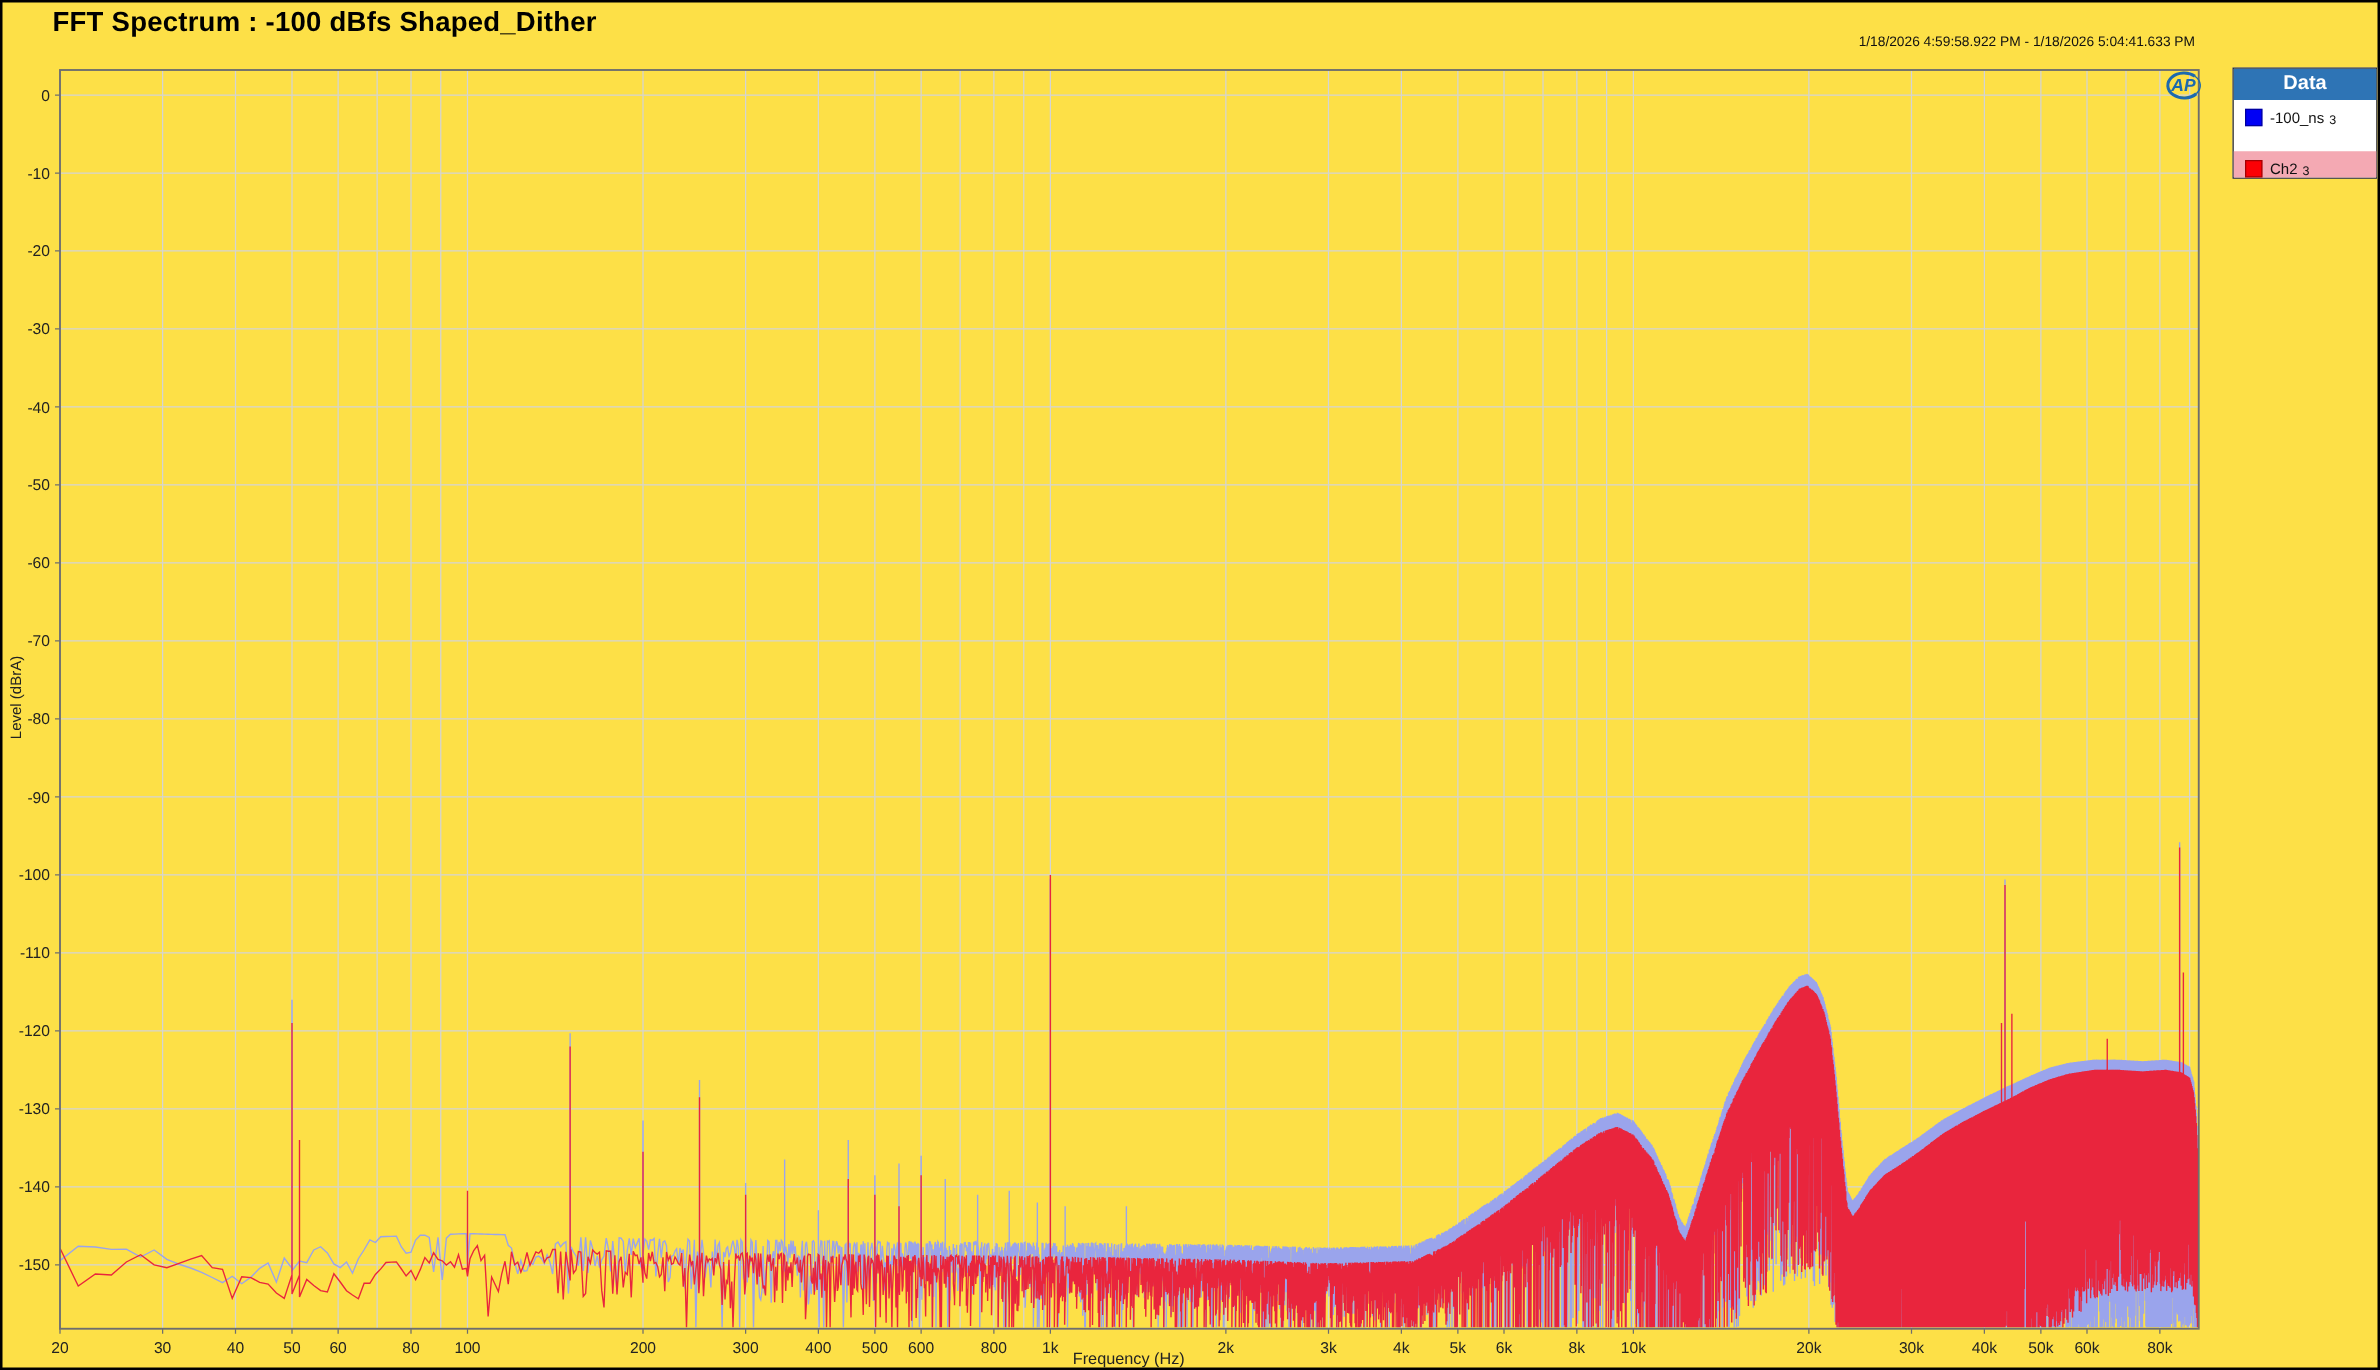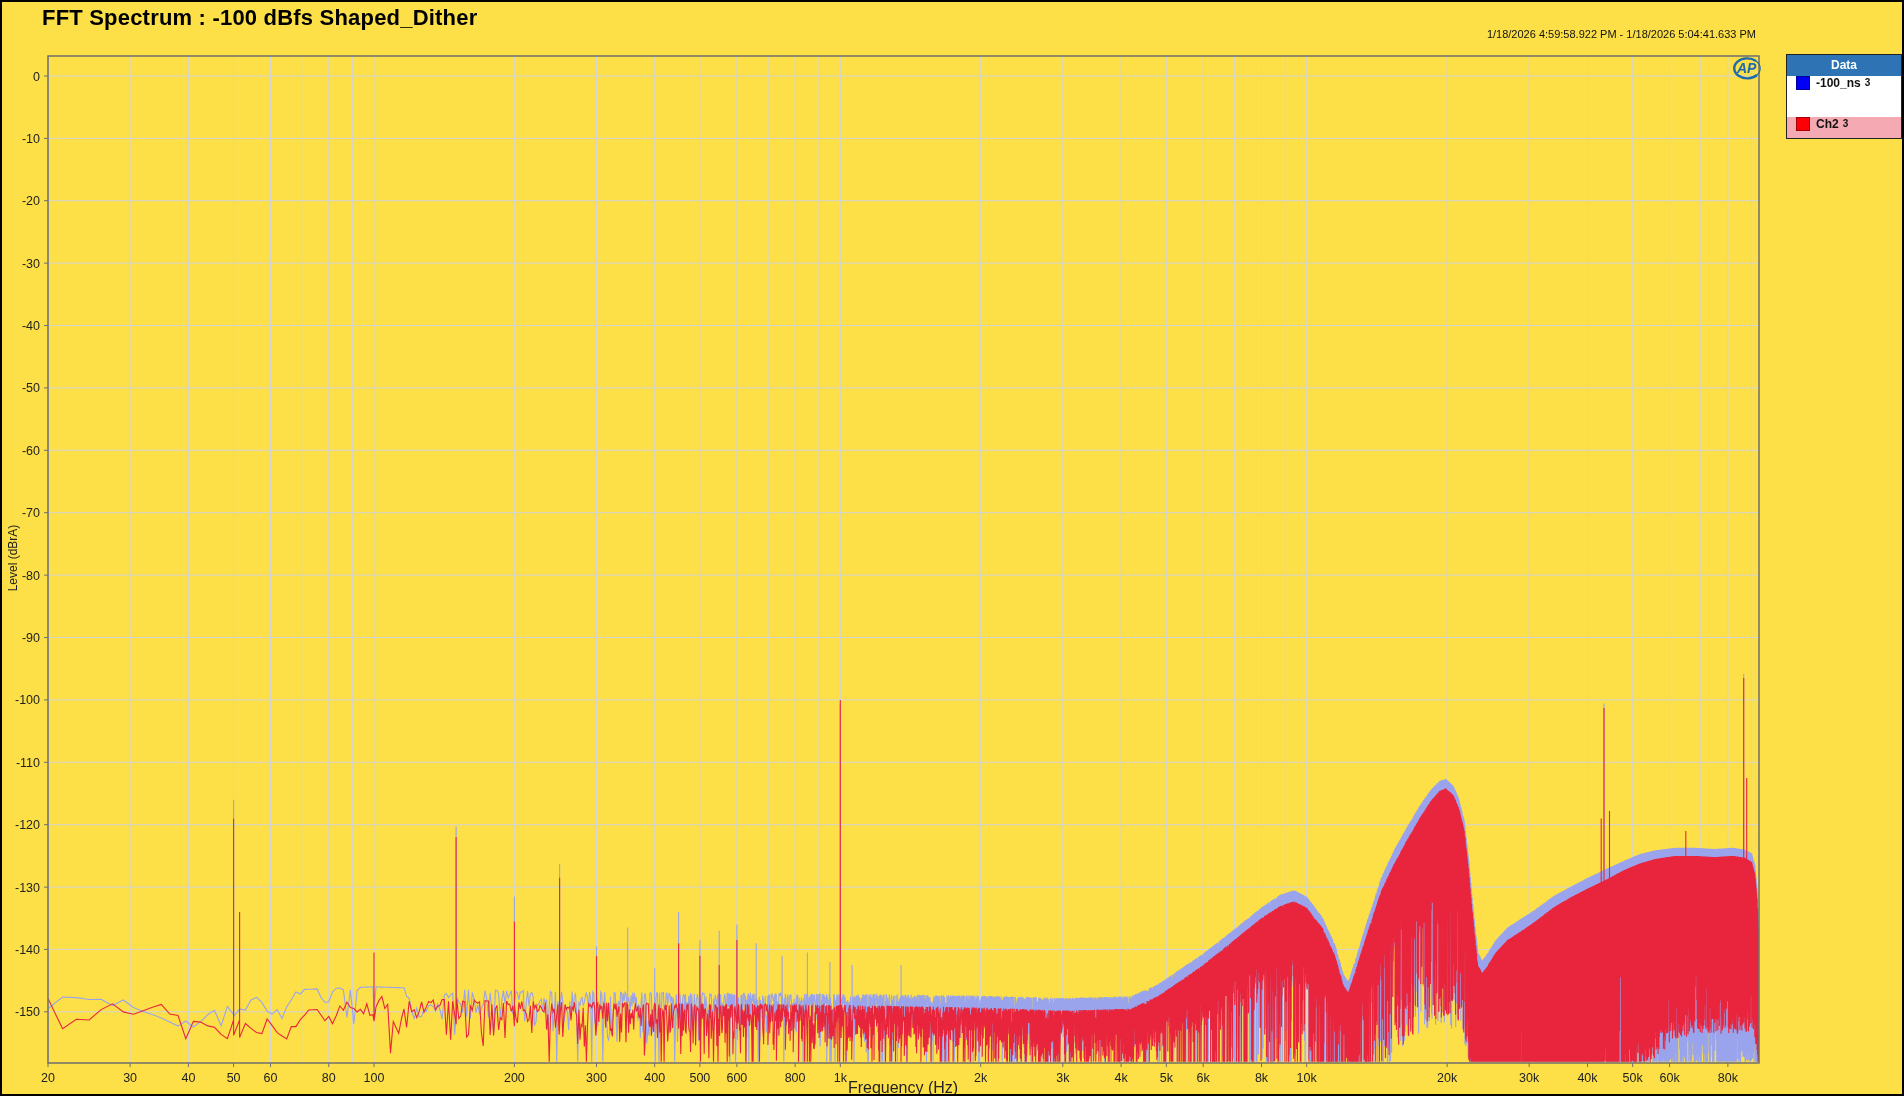--- a/index.html
+++ b/index.html
@@ -1,24 +1,24 @@
 <!DOCTYPE html>
 <html><head>
 <meta charset="utf-8">
 <style>
   html,body{margin:0;padding:0;background:#fff;}
   #frame{position:relative;width:1904px;height:1096px;box-sizing:border-box;border:2px solid #000;background:#fde047;overflow:hidden;font-family:"Liberation Sans",sans-serif;}
   #page-title{position:absolute;left:40px;top:3px;font-size:22px;font-weight:bold;color:#000;letter-spacing:.2px;}
   #timestamp{position:absolute;right:146px;top:26px;font-size:11px;color:#111;}
   #chart-svg{position:absolute;left:0;top:0;}
-  #xaxis-title{position:absolute;left:831px;top:1077px;width:140px;text-align:center;font-size:16px;color:#222;}
+  #xaxis-title{position:absolute;left:831px;top:1077px;width:140px;text-align:center;font-size:13px;color:#222;}
   #yaxis-title{position:absolute;left:4px;top:622px;width:132px;text-align:center;font-size:12px;color:#222;transform:rotate(-90deg);transform-origin:0 0;}
   #legend{position:absolute;left:1784px;top:52px;width:114px;border:1.5px solid #222;background:#fff;}
-  #legend .hdr{background:#2e74b5;color:#fff;font-size:12px;font-weight:bold;text-align:center;padding:3px 0 4px 0;}
-  #legend .row{display:flex;align-items:flex-start;height:21px;padding-left:9px;font-size:12px;color:#111;font-weight:bold;}
+  #legend .hdr{background:#2e74b5;color:#fff;font-size:16px;font-weight:bold;text-align:center;padding:3px 0 4px 0;}
+  #legend .row{display:flex;align-items:flex-end;height:21px;padding-left:9px;font-size:12px;color:#111;}
   #legend .row.ch2{background:#f4a9b3;margin-top:20px;}
   #legend .swatch{width:12px;height:12px;margin-right:6px;border:1px solid rgba(0,0,0,.35);flex:0 0 auto;}
   #legend .idx{font-size:10px;margin-left:4px;position:relative;top:1px;}
   #ap-logo{position:absolute;left:1724px;top:52px;}
 </style>
 </head>
 <body>
 
 <div id="frame">
 

